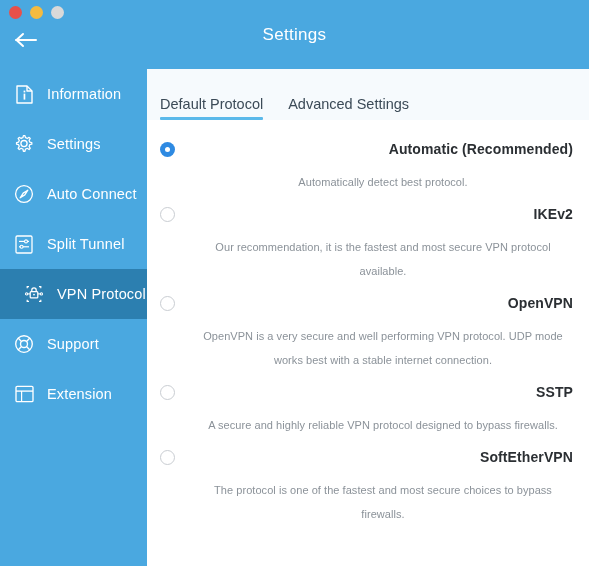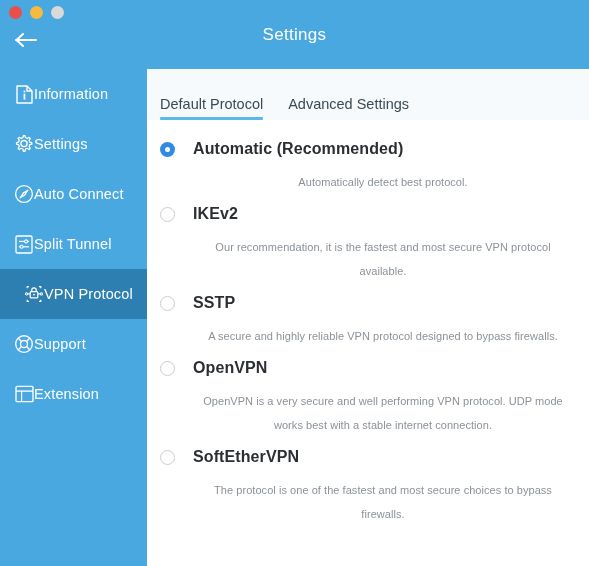--- a/index.html
+++ b/index.html
@@ -84,20 +84,21 @@
   .nav-icon {
     width: 20px;
     height: 20px;
     flex: 0 0 20px;
     display: flex;
     align-items: center;
     justify-content: center;
     color: #ffffff;
   }
   .nav-label {
+    margin-left: 13px;
     color: #ffffff;
     font-size: 14.5px;
     letter-spacing: 0.15px;
     white-space: nowrap;
   }
 
   
   .content {
     position: absolute;
     left: 147px;
@@ -202,25 +203,26 @@
     left: 50%;
     top: 50%;
     width: 5px;
     height: 5px;
     margin-left: -2.5px;
     margin-top: -2.5px;
     border-radius: 50%;
     background: #ffffff;
   }
   .option-title {
-    font-size: 16px;
+    font-size: 14px;
     font-weight: bold;
     color: #2b2f33;
     line-height: 18px;
     letter-spacing: 0.1px;
+    text-align: right;
   }
   .option-desc {
     margin-top: 12px;
     font-size: 11px;
     color: #8b9299;
     line-height: 24px;
     letter-spacing: 0.05px;
     text-align: center;
   }
 </style>
@@ -368,28 +370,28 @@
       </div>
 
       <div class="option">
         <span class="radio off"></span>
         <div class="option-title">IKEv2</div>
         <div class="option-desc">Our recommendation, it is the fastest and most secure VPN protocol available.</div>
       </div>
 
       <div class="option">
         <span class="radio off"></span>
+        <div class="option-title">OpenVPN</div>
+        <div class="option-desc">OpenVPN is a very secure and well performing VPN protocol. UDP mode works best with a stable internet connection.</div>
+      </div>
+
+      <div class="option">
+        <span class="radio off"></span>
         <div class="option-title">SSTP</div>
         <div class="option-desc">A secure and highly reliable VPN protocol designed to bypass firewalls.</div>
-      </div>
-
-      <div class="option">
-        <span class="radio off"></span>
-        <div class="option-title">OpenVPN</div>
-        <div class="option-desc">OpenVPN is a very secure and well performing VPN protocol. UDP mode works best with a stable internet connection.</div>
       </div>
 
       <div class="option">
         <span class="radio off"></span>
         <div class="option-title">SoftEtherVPN</div>
         <div class="option-desc">The protocol is one of the fastest and most secure choices to bypass firewalls.</div>
       </div>
 
     </div>
   </div>

